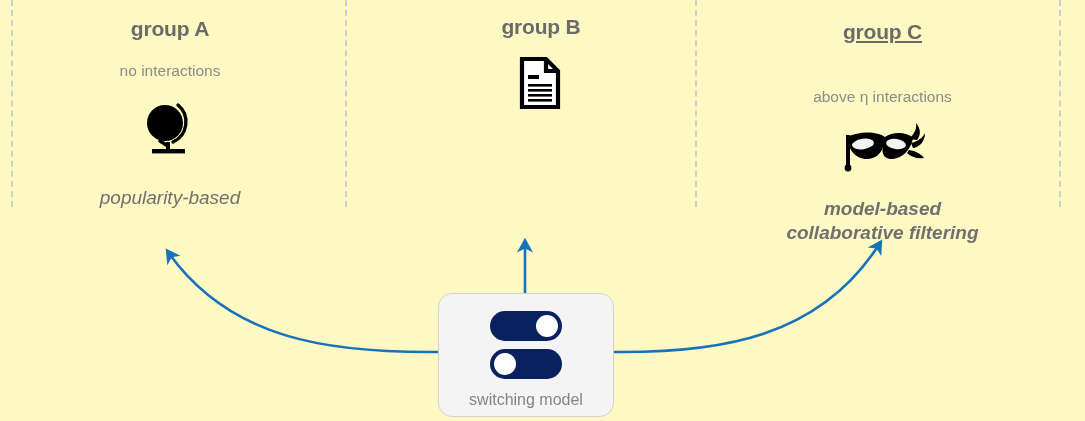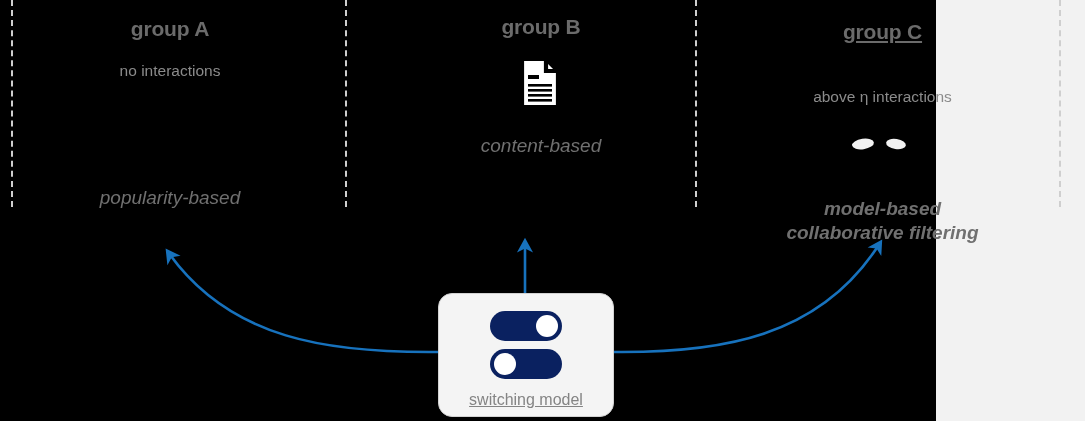--- a/index.html
+++ b/index.html
@@ -8,23 +8,23 @@
   }
   body {
     width: 1085px;
     height: 421px;
     background: #f2f2f2;
     font-family: "Liberation Sans", sans-serif;
     overflow: hidden;
   }
   #stage {
     position: relative;
-    width: 936px;
+    width: 1085px;
     height: 421px;
-    background: #000000;
+    background: #fef9c3;
   }
 
   
   .divider {
     position: absolute;
     top: 0;
     width: 0;
     height: 207px;
     border-left: 2px dashed #cfcfcf;
   }
@@ -133,21 +133,20 @@
     height: 22px;
     border-radius: 50%;
     background: #ffffff;
   }
   #switch-caption {
     margin-top: 13px;
     font-size: 16px;
     color: #848484;
     line-height: 1;
     white-space: nowrap;
-    text-decoration: underline;
   }
 </style>
 </head>
 <body>
 
 <div id="stage">
 
   <div class="divider" style="left:11px;"></div>
   <div class="divider" style="left:345px;"></div>
   <div class="divider" style="left:695px;"></div>
@@ -175,21 +174,20 @@
       <svg width="46" height="54" viewBox="0 0 46 54" xmlns="http://www.w3.org/2000/svg">
         <path d="M4 3 H28 L40 15 V51 H4 Z" fill="#ffffff" stroke="#000000" stroke-width="4.2" stroke-linejoin="miter"></path>
         <path d="M28 3 V15 H40" fill="none" stroke="#000000" stroke-width="4.2" stroke-linejoin="miter"></path>
         <rect x="10" y="19" width="11" height="4" fill="#000000"></rect>
         <rect x="10" y="28" width="24" height="2.6" fill="#000000"></rect>
         <rect x="10" y="33" width="24" height="2.6" fill="#000000"></rect>
         <rect x="10" y="38" width="24" height="2.6" fill="#000000"></rect>
         <rect x="10" y="43" width="24" height="2.6" fill="#000000"></rect>
       </svg>
     </div>
-    <div class="group-method">content-based</div>
   </div>
 
   <div class="group-col" id="col-c">
     <div class="group-title">group C</div>
     <div class="group-subtitle">above η interactions</div>
     <div class="group-icon">
       <svg width="84" height="54" viewBox="0 0 84 54" xmlns="http://www.w3.org/2000/svg">
         <g fill="#000000">
 
           <path d="M6 14

